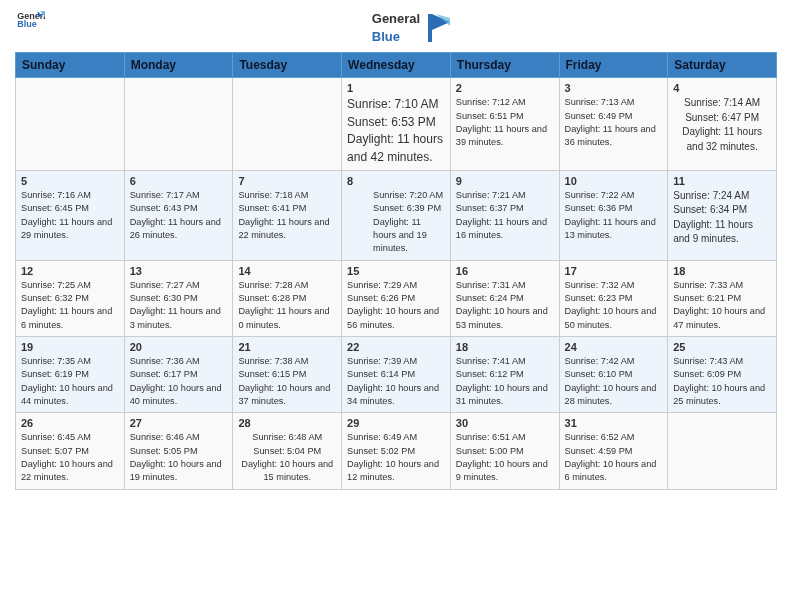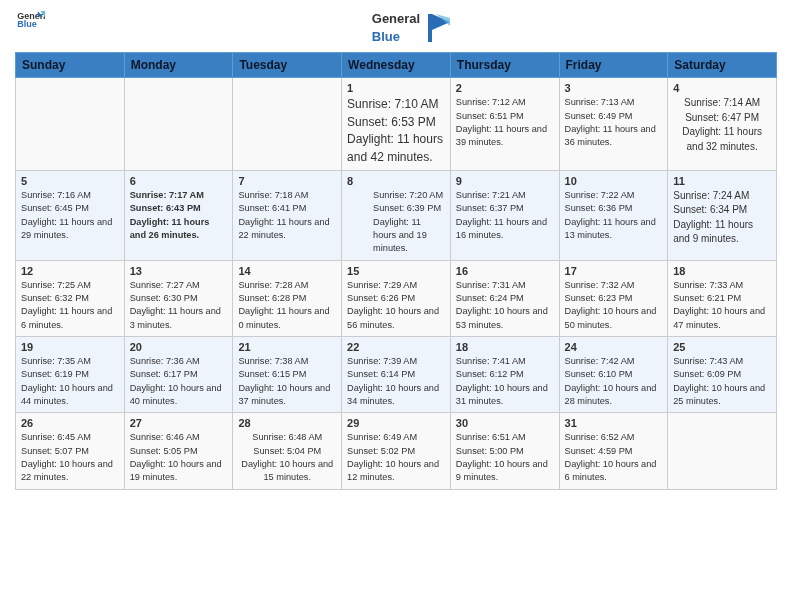--- a/index.html
+++ b/index.html
@@ -147,21 +147,21 @@
             <div class="day-info" style="font-size: 10px; line-height: 1.45; text-align: center;">Sunrise: 7:14 AM<br>Sunset: 6:47 PM<br>Daylight: 11 hours and 32 minutes.</div>
           </td>
         </tr>
         <tr>
           <td>
             <span class="day-number">5</span>
             <div class="day-info" style="font-size: 9.2px; line-height: 1.45;">Sunrise: 7:16 AM<br>Sunset: 6:45 PM<br>Daylight: 11 hours and 29 minutes.</div>
           </td>
           <td>
             <span class="day-number">6</span>
-            <div class="day-info" style="font-size: 9.2px; line-height: 1.45; font-weight: bold;">Sunrise: 7:17 AM<br>Sunset: 6:43 PM<br>Daylight: 11 hours and 26 minutes.</div>
+            <div class="day-info" style="font-size: 9.2px; line-height: 1.45;">Sunrise: 7:17 AM<br>Sunset: 6:43 PM<br>Daylight: 11 hours and 26 minutes.</div>
           </td>
           <td>
             <span class="day-number">7</span>
             <div class="day-info" style="font-size: 9.2px; line-height: 1.45;">Sunrise: 7:18 AM<br>Sunset: 6:41 PM<br>Daylight: 11 hours and 22 minutes.</div>
           </td>
           <td>
             <span class="day-number">8</span>
             <div class="day-info" style="font-size: 9.2px; line-height: 1.45; margin-left: 26px;">Sunrise: 7:20 AM<br>Sunset: 6:39 PM<br>Daylight: 11 hours and 19 minutes.</div>
           </td>
           <td>

